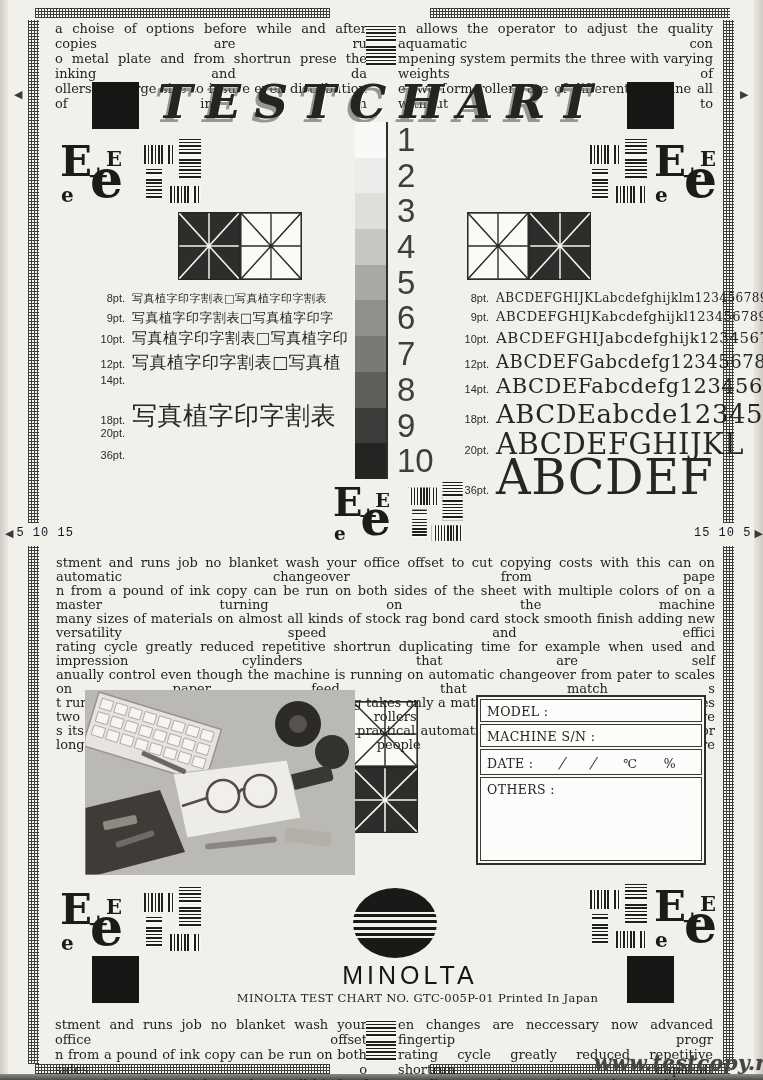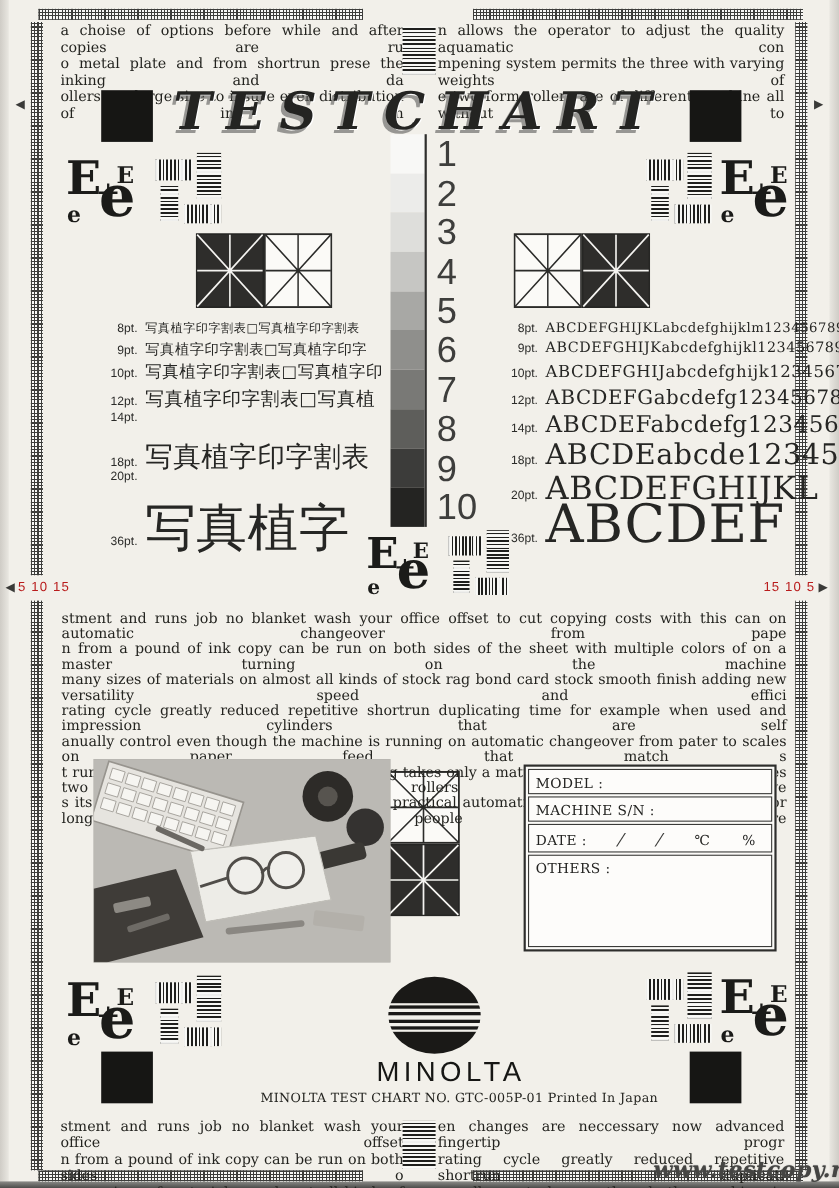--- a/index.html
+++ b/index.html
@@ -28,21 +28,21 @@
   .smalltext{font-size:13px;line-height:15px;text-align:justify;text-align-last:justify;color:#23231f;}
   .ptext{font-size:13px;line-height:14px;text-align:justify;text-align-last:justify;color:#23231f;}
 
   .title{width:763px;text-align:center;font-family:"DejaVu Serif",serif;font-style:italic;font-weight:bold;
     font-size:47px;letter-spacing:13px;color:#242422;
     text-shadow:-3px 4px 0 rgba(90,90,88,.6),1px 1px 0 #ffffff;}
 
   .blacksq{width:47px;height:47px;background:#161614;}
 
   .arrow{font-size:11px;color:#3a3a38;font-family:"DejaVu Sans",sans-serif;}
-  .ruler{font-family:Liberation Sans, sans-serif;font-size:12px;color:#b91c1c;letter-spacing:1px;}
+  .ruler{font-family:Liberation Mono, monospace;font-size:12px;color:#0f172a;letter-spacing:1px;}
 
   
   .echart{display:flex;gap:5px;}
   .echart.mirror{flex-direction:row-reverse;}
   .eletters{position:relative;width:76px;height:72px;}
   .eletters span{position:absolute;line-height:1;font-family:"DejaVu Serif",serif;font-weight:bold;color:#1b1b19;}
   .eL1{font-size:42px;left:0;top:2px;}
   .eL2{font-size:21px;left:46px;top:9px;}
   .eplus{font-size:27px;font-weight:normal !important;left:27px;top:23px;color:#2e2e2c;}
   .eL3{font-size:20px;left:1px;top:46px;}
@@ -70,21 +70,21 @@
   .sample{color:#262624;font-family:"DejaVu Serif",serif;letter-spacing:.5px;text-align:right;}
   .s11{font-size:11px;} .s12{font-size:12px;} .s13{font-size:13px;} .s15{font-size:15px;}
   .s17{font-size:17px;} .s18{font-size:18px;} .s20{font-size:20px;} .s21{font-size:21px;}
   .s25{font-size:25px;} .s26{font-size:26px;} .s28{font-size:28px;} .s29{font-size:29px;}
   .s46{font-size:46px;} .s48{font-size:48px;}
 
   
   .formbox{width:230px;height:170px;border:2px solid #2e2e2c;background:#fbfaf7;padding:2px;box-sizing:border-box;display:flex;flex-direction:column;gap:2px;}
   .frow{border:1px solid #3a3a38;font-size:12.5px;letter-spacing:.4px;padding:4px 6px 2px 6px;color:#242422;background:#fdfcfa;}
   .frow.grow{flex:1;}
-  .fdate{display:flex;justify-content:space-between;align-items:baseline;padding-right:14px;}
+  .fdate{display:flex;justify-content:space-between;align-items:baseline;padding-right:25px;}
   .fslash{font-size:15px;transform:skewX(-18deg);display:inline-block;color:#3a3a38;}
 
   .brand{font-family:"Liberation Sans",sans-serif;font-size:25px;letter-spacing:4px;color:#161614;text-align:center;}
   .caption{width:763px;text-align:center;font-size:11.5px;color:#23231f;letter-spacing:.3px;padding-left:36px;}
 
   .watermark{font-family:"DejaVu Serif",serif;font-style:italic;font-weight:bold;font-size:20px;color:#454543;letter-spacing:.5px;
     text-shadow:0 0 1px #6a6a68;}
 </style>
 </head>
 <body>
@@ -297,21 +297,20 @@
       </div>
     <div class="trow" style="left:73px;top:399px;">
         <span class="tlabel">18pt.</span>
         <span class="sample s25">写真植字印字割表</span>
       </div>
     <div class="trow" style="left:73px;top:427px;">
         <span class="tlabel">20pt.</span>
       </div>
     <div class="trow" style="left:73px;top:449px;">
         <span class="tlabel">36pt.</span>
-        <span class="sample s46">写真植字</span>
       </div>
   </div>
 
   <div>
     <div class="trow" style="left:437px;top:291px;">
         <span class="tlabel">8pt.</span>
         <span class="sample s12">ABCDEFGHIJKLabcdefghijklm1234567890</span>
       </div>
     <div class="trow" style="left:437px;top:309px;">
         <span class="tlabel">9pt.</span>

